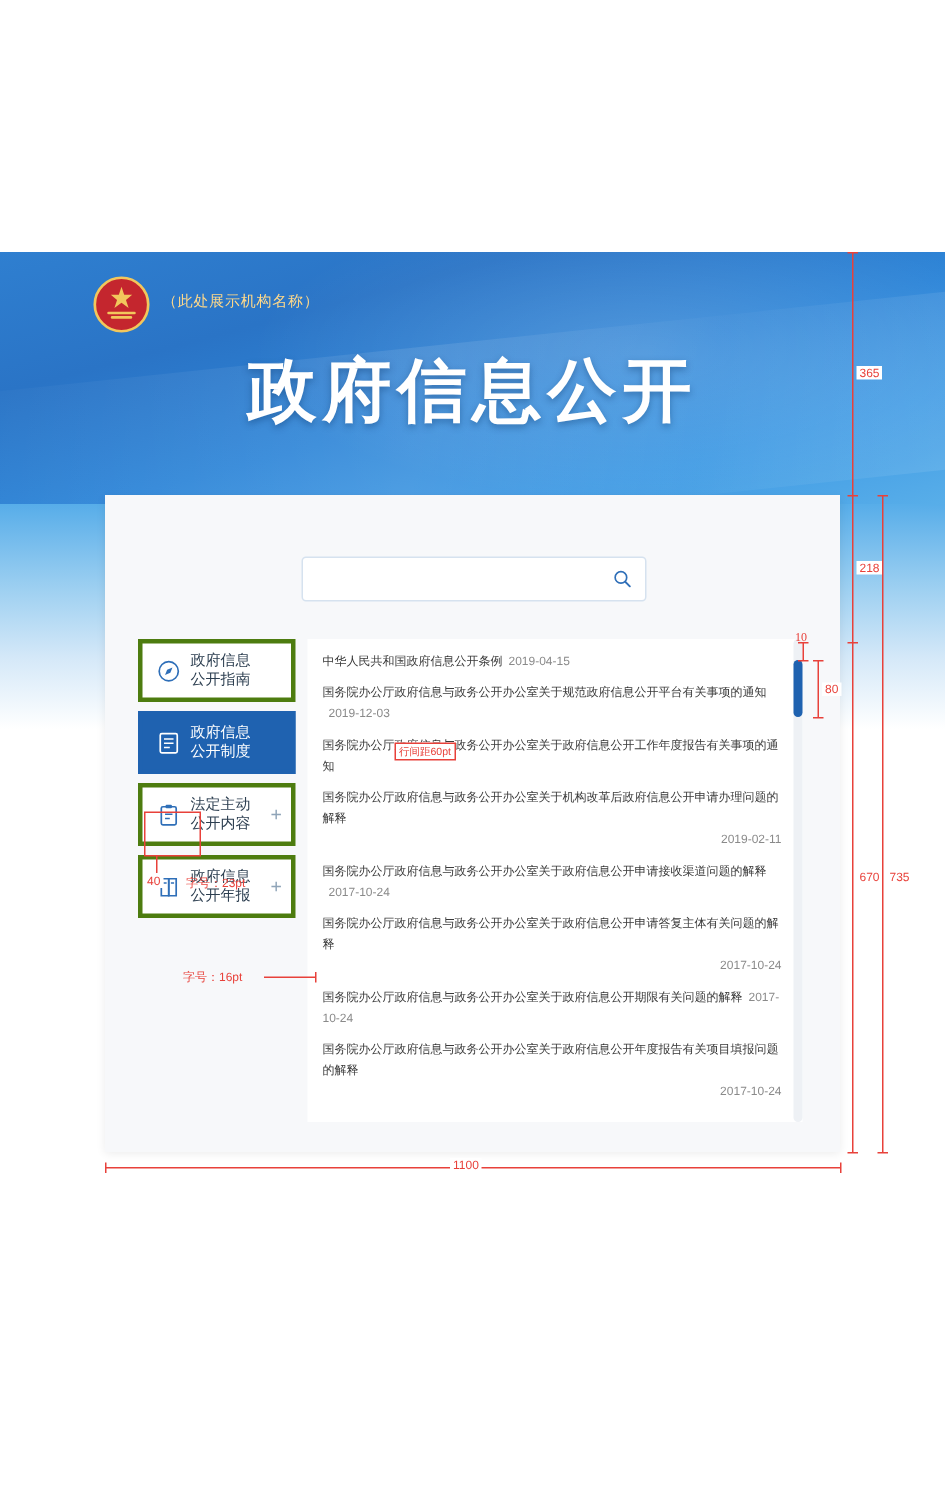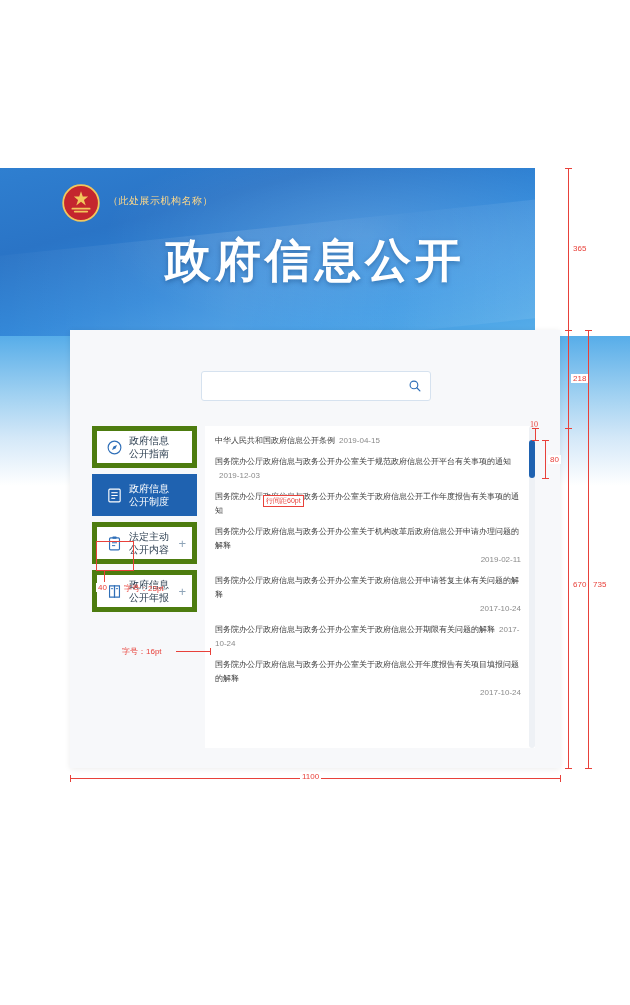--- a/index.html
+++ b/index.html
@@ -13,21 +13,21 @@
     position: relative;
     font-family: "Liberation Sans", sans-serif;
     overflow: hidden;
   }
 
   
   .banner {
     position: absolute;
     left: 0;
     top: 168px;
-    width: 535px;
+    width: 630px;
     height: 168px;
     background:
       radial-gradient(ellipse 420px 160px at 68% 40%, rgba(255,255,255,0.16) 0%, rgba(255,255,255,0) 62%),
       linear-gradient(165deg, #2f7fd0 0%, #2a74c6 28%, #2f86d8 55%, #3f9ae4 78%, #58aee9 100%);
     overflow: hidden;
   }
   .banner::after {
     content: "";
     position: absolute;
     left: -10%;
@@ -129,21 +129,21 @@
     position: absolute;
     left: 22px;
     top: 96px;
     width: 105px;
   }
   .nav-item {
     position: relative;
     height: 42px;
     margin-bottom: 6px;
     background: #ffffff;
-    border: 5px solid #4d7c0f;
+    border: 3px solid #4d7c0f;
     display: flex;
     align-items: center;
     padding-left: 6px;
     box-sizing: border-box;
   }
   .nav-item.active {
     background: #1f62b0;
     border-color: #1f62b0;
   }
   .nav-ico {
@@ -368,20 +368,23 @@
     <div class="list-row">
       <span class="ttl">国务院办公厅政府信息与政务公开办公室关于规范政府信息公开平台有关事项的通知</span><span class="dt">2019-12-03</span>
     </div>
     <div class="list-row">
       <span class="ttl">国务院办公厅政府信息与政务公开办公室关于政府信息公开工作年度报告有关事项的通知</span>
     </div>
     <div class="list-row">
       <span class="ttl">国务院办公厅政府信息与政务公开办公室关于机构改革后政府信息公开申请办理问题的解释</span><span class="dt block">2019-02-11</span>
     </div>
     <div class="list-row">
+      <span class="ttl">国务院办公厅政府信息与政务公开办公室关于政府信息公开申请接收渠道问题的解释</span><span class="dt">2017-10-24</span>
+    </div>
+    <div class="list-row">
       <span class="ttl">国务院办公厅政府信息与政务公开办公室关于政府信息公开申请答复主体有关问题的解释</span><span class="dt block">2017-10-24</span>
     </div>
     <div class="list-row">
       <span class="ttl">国务院办公厅政府信息与政务公开办公室关于政府信息公开期限有关问题的解释</span><span class="dt">2017-10-24</span>
     </div>
     <div class="list-row">
       <span class="ttl">国务院办公厅政府信息与政务公开办公室关于政府信息公开年度报告有关项目填报问题的解释</span><span class="dt block">2017-10-24</span>
     </div>
 
   </div>

